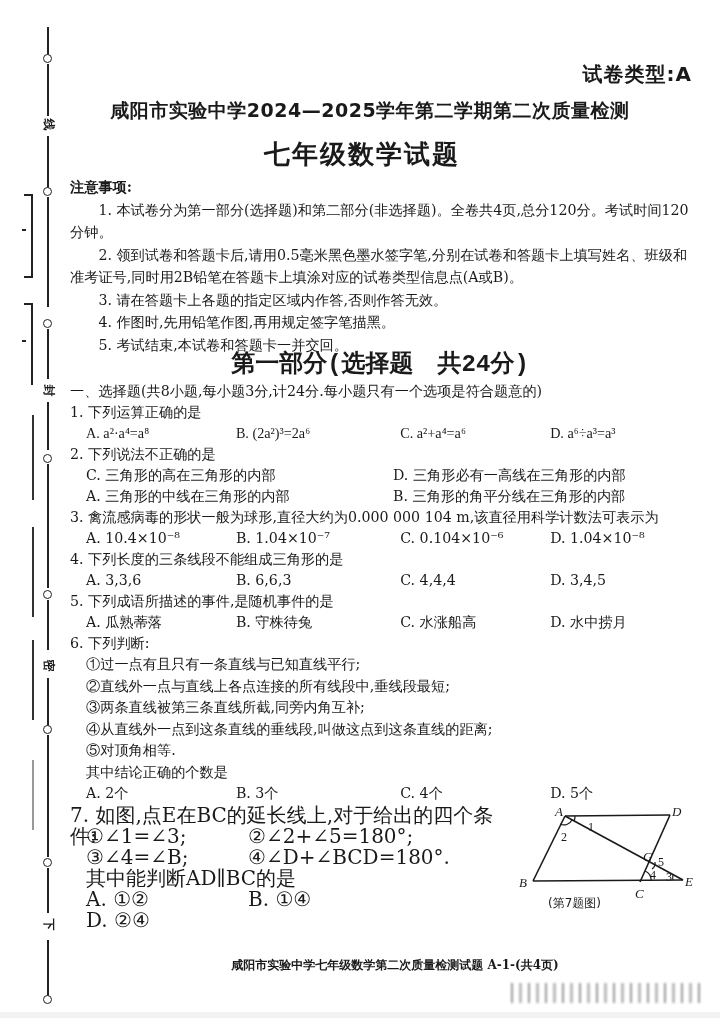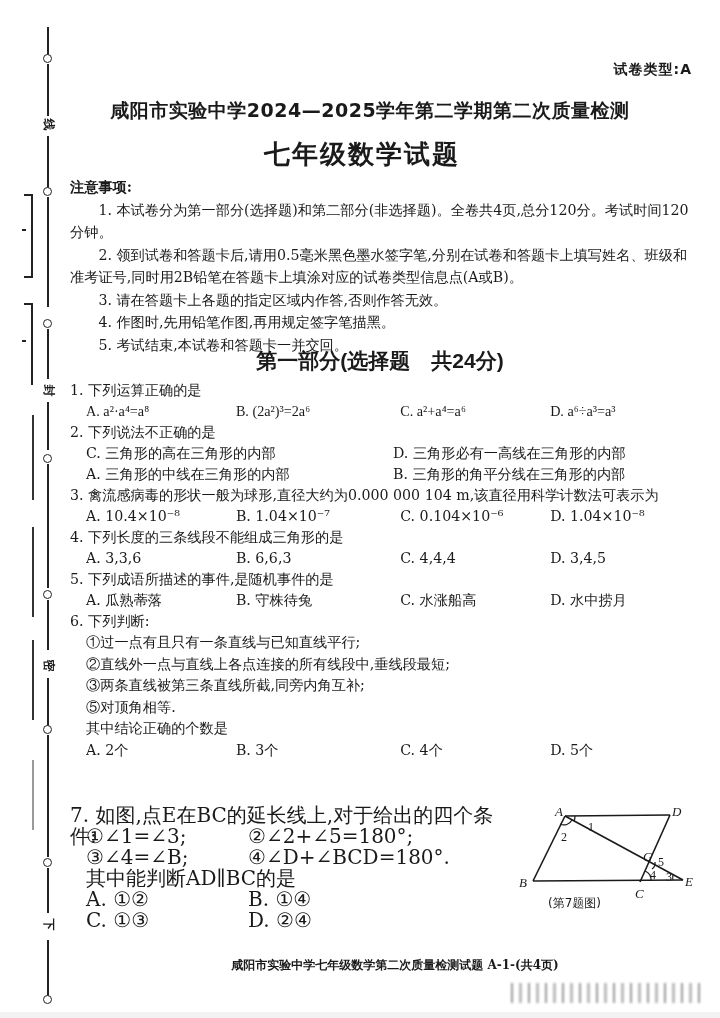--- a/index.html
+++ b/index.html
@@ -12,29 +12,29 @@
 
   
   .bind-line { position: absolute; left: 47px; width: 2px; background: #222; }
   .bind-circle { position: absolute; left: 43px; width: 7px; height: 7px; border: 1.6px solid #222; border-radius: 50%; background: #fff; }
   .bind-char { position: absolute; left: 38px; width: 20px; text-align: center; font-size: 12px; font-weight: bold; transform: rotate(90deg); }
   .bracket { position: absolute; left: 24px; width: 7px; border: 2px solid #222; border-left: none; }
   .bracket-tick { position: absolute; left: 22px; width: 4px; height: 2px; background: #222; }
   .vline-thin { position: absolute; left: 32px; width: 1.5px; background: #333; }
 
   .abs { position: absolute; white-space: nowrap; }
-  .paper-type { right: 28px; top: 61px; font-size: 14px; font-weight: bold; font-family: "DejaVu Sans", sans-serif; letter-spacing: 1px; }
+  .paper-type { right: 28px; top: 61px; font-size: 20px; font-weight: bold; font-family: "DejaVu Sans", sans-serif; letter-spacing: 1px; }
   .exam-title { left: 0; right: 0; top: 98px; text-align: center; font-size: 19px; font-weight: bold; font-family: "DejaVu Sans", sans-serif; padding-left: 20px; letter-spacing: 0.5px; }
   .exam-subtitle { left: 0; right: 0; top: 137px; text-align: center; font-size: 26px; font-weight: bold; font-family: "DejaVu Sans", sans-serif; letter-spacing: 2px; padding-left: 4px; }
 
   .notes { position: absolute; left: 70px; top: 176px; width: 630px; font-size: 14.2px; line-height: 22.5px; }
   .notes-title { font-weight: bold; }
   .note { text-indent: 2em; }
 
-  .part-title { left: 0; right: 0; top: 347px; text-align: center; font-size: 21px; font-weight: bold; font-family: Liberation Sans, sans-serif; padding-left: 40px; }
+  .part-title { left: 0; right: 0; top: 347px; text-align: center; font-size: 24px; font-weight: bold; font-family: Liberation Mono, monospace; padding-left: 40px; }
 
   .qs { position: absolute; left: 70px; top: 380px; width: 630px; font-size: 14.2px; }
   .section-head { height: 22px; line-height: 22px; }
   .q-stem { height: 21px; line-height: 21px; }
   .opt-row { display: flex; height: 21px; line-height: 21px; padding-left: 16px; }
   .opt4 { width: 155px; }
   .opt4:nth-child(3) { width: 160px; }
   .opt2 { width: 320px; }
   .sub-line { height: 21.5px; line-height: 21.5px; padding-left: 16px; }
   .math { font-family: "Liberation Serif", "DejaVu Serif", serif; }
@@ -99,20 +99,21 @@
   <div class="note">1. 本试卷分为第一部分(选择题)和第二部分(非选择题)。全卷共4页,总分120分。考试时间120分钟。</div>
   <div class="note">2. 领到试卷和答题卡后,请用0.5毫米黑色墨水签字笔,分别在试卷和答题卡上填写姓名、班级和准考证号,同时用2B铅笔在答题卡上填涂对应的试卷类型信息点(A或B)。</div>
   <div class="note">3. 请在答题卡上各题的指定区域内作答,否则作答无效。</div>
   <div class="note">4. 作图时,先用铅笔作图,再用规定签字笔描黑。</div>
   <div class="note">5. 考试结束,本试卷和答题卡一并交回。</div>
 </div>
 
 <div class="abs part-title">第一部分(选择题　共24分)</div>
 
 <div class="qs">
+  <div class="section-head">一、选择题(共8小题,每小题3分,计24分.每小题只有一个选项是符合题意的)</div>
 
   <div class="q-stem">1. 下列运算正确的是</div>
   <div class="opt-row math">
     <span class="opt4">A. a²·a⁴=a⁸</span>
     <span class="opt4" style="width:170px">B. (2a²)³=2a⁶</span>
     <span class="opt4" style="width:155px">C. a²+a⁴=a⁶</span>
     <span class="opt4">D. a⁶÷a³=a³</span>
   </div>
 
   <div class="q-stem">2. 下列说法不正确的是</div>
@@ -146,20 +147,21 @@
     <span class="opt4">A. 瓜熟蒂落</span>
     <span class="opt4" style="width:170px">B. 守株待兔</span>
     <span class="opt4" style="width:155px">C. 水涨船高</span>
     <span class="opt4">D. 水中捞月</span>
   </div>
 
   <div class="q-stem">6. 下列判断:</div>
   <div class="sub-line">①过一点有且只有一条直线与已知直线平行;</div>
   <div class="sub-line">②直线外一点与直线上各点连接的所有线段中,垂线段最短;</div>
   <div class="sub-line">③两条直线被第三条直线所截,同旁内角互补;</div>
+  <div class="sub-line">④从直线外一点到这条直线的垂线段,叫做这点到这条直线的距离;</div>
   <div class="sub-line">⑤对顶角相等.</div>
   <div class="sub-line">其中结论正确的个数是</div>
   <div class="opt-row">
     <span class="opt4">A. 2个</span>
     <span class="opt4" style="width:170px">B. 3个</span>
     <span class="opt4" style="width:155px">C. 4个</span>
     <span class="opt4">D. 5个</span>
   </div>
 </div>
 
@@ -172,21 +174,20 @@
   <div class="q7-cond">
     <span class="c1">③∠4=∠B;</span>
     <span>④∠D+∠BCD=180°.</span>
   </div>
   <div class="q7-cond">其中能判断AD∥BC的是</div>
   <div class="q7-cond">
     <span class="c1">A. ①②</span>
     <span>B. ①④</span>
   </div>
   <div class="q7-cond">
-    <span class="c1">C. ①③</span>
     <span>D. ②④</span>
   </div>
 </div>
 
 <svg class="figure" viewBox="0 0 180 110" xmlns="http://www.w3.org/2000/svg">
   <g stroke="#1a1a1a" stroke-width="1.6" fill="none">
 
     <line x1="50" y1="12" x2="155" y2="11"></line>
 
     <line x1="50" y1="12" x2="18" y2="77"></line>

